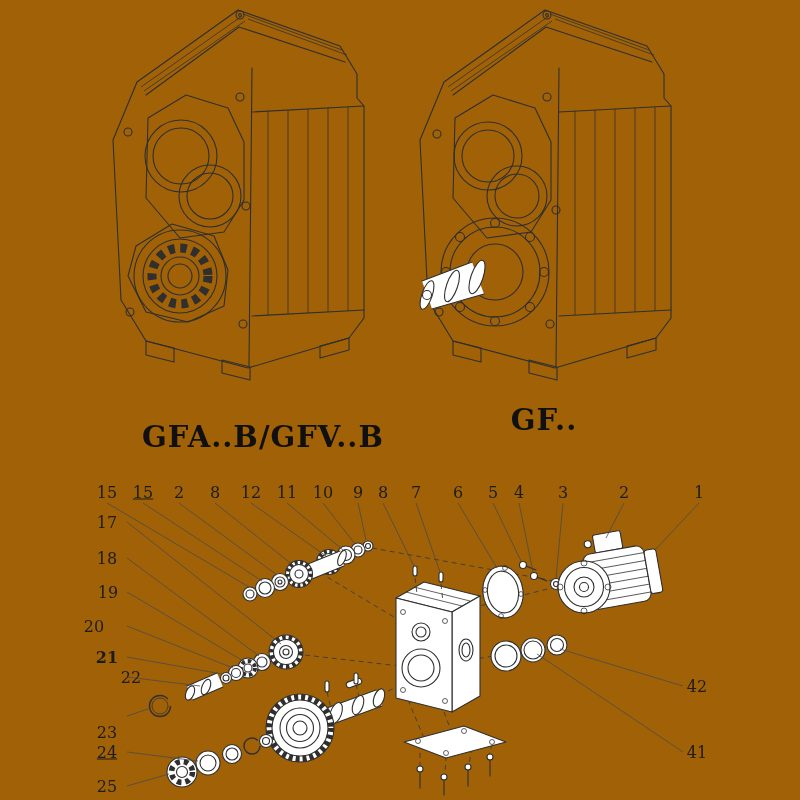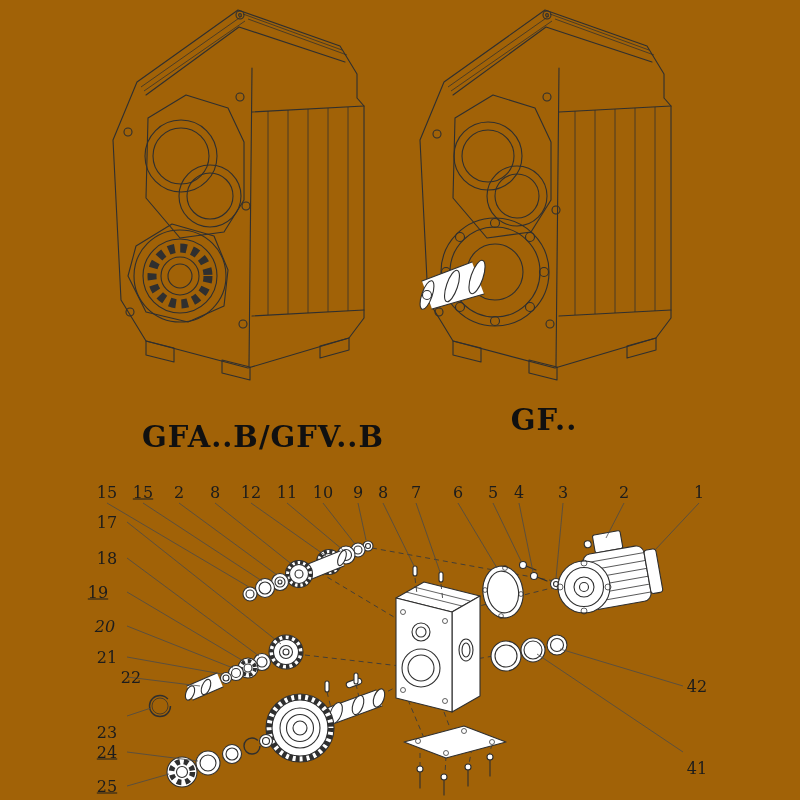--- a/index.html
+++ b/index.html
@@ -376,24 +376,24 @@
   <div class="callout" style="left:416px; top:492px;">7</div>
   <div class="callout" style="left:458px; top:492px;">6</div>
   <div class="callout" style="left:493px; top:492px;">5</div>
   <div class="callout" style="left:519px; top:492px;">4</div>
   <div class="callout" style="left:563px; top:492px;">3</div>
   <div class="callout" style="left:624px; top:492px;">2</div>
   <div class="callout" style="left:699px; top:492px;">1</div>
 
   <div class="callout" style="left:107px; top:522px;">17</div>
   <div class="callout" style="left:107px; top:558px;">18</div>
-  <div class="callout" style="left:98px; top:592px;text-decoration:underline;">19</div>
-  <div class="callout" style="left:105px; top:626px;font-style:italic;">20</div>
-  <div class="callout" style="left:107px; top:657px;">21</div>
+  <div class="callout" style="left:108px; top:592px;">19</div>
+  <div class="callout" style="left:94px; top:626px;">20</div>
+  <div class="callout" style="left:107px; top:657px;font-weight:bold;">21</div>
   <div class="callout" style="left:107px; top:677px;margin-left:24px;">22</div>
   <div class="callout" style="left:107px; top:716px;margin-top:16px;">23</div>
   <div class="callout" style="left:107px; top:752px;text-decoration:underline;">24</div>
-  <div class="callout" style="left:107px; top:786px;text-decoration:underline;">25</div>
+  <div class="callout" style="left:107px; top:786px;">25</div>
 
   <div class="callout" style="left:697px; top:686px;">42</div>
-  <div class="callout" style="left:697px; top:752px;margin-top:16px;">41</div>
+  <div class="callout" style="left:697px; top:752px;">41</div>
 
 </div>
 
 </body></html>

